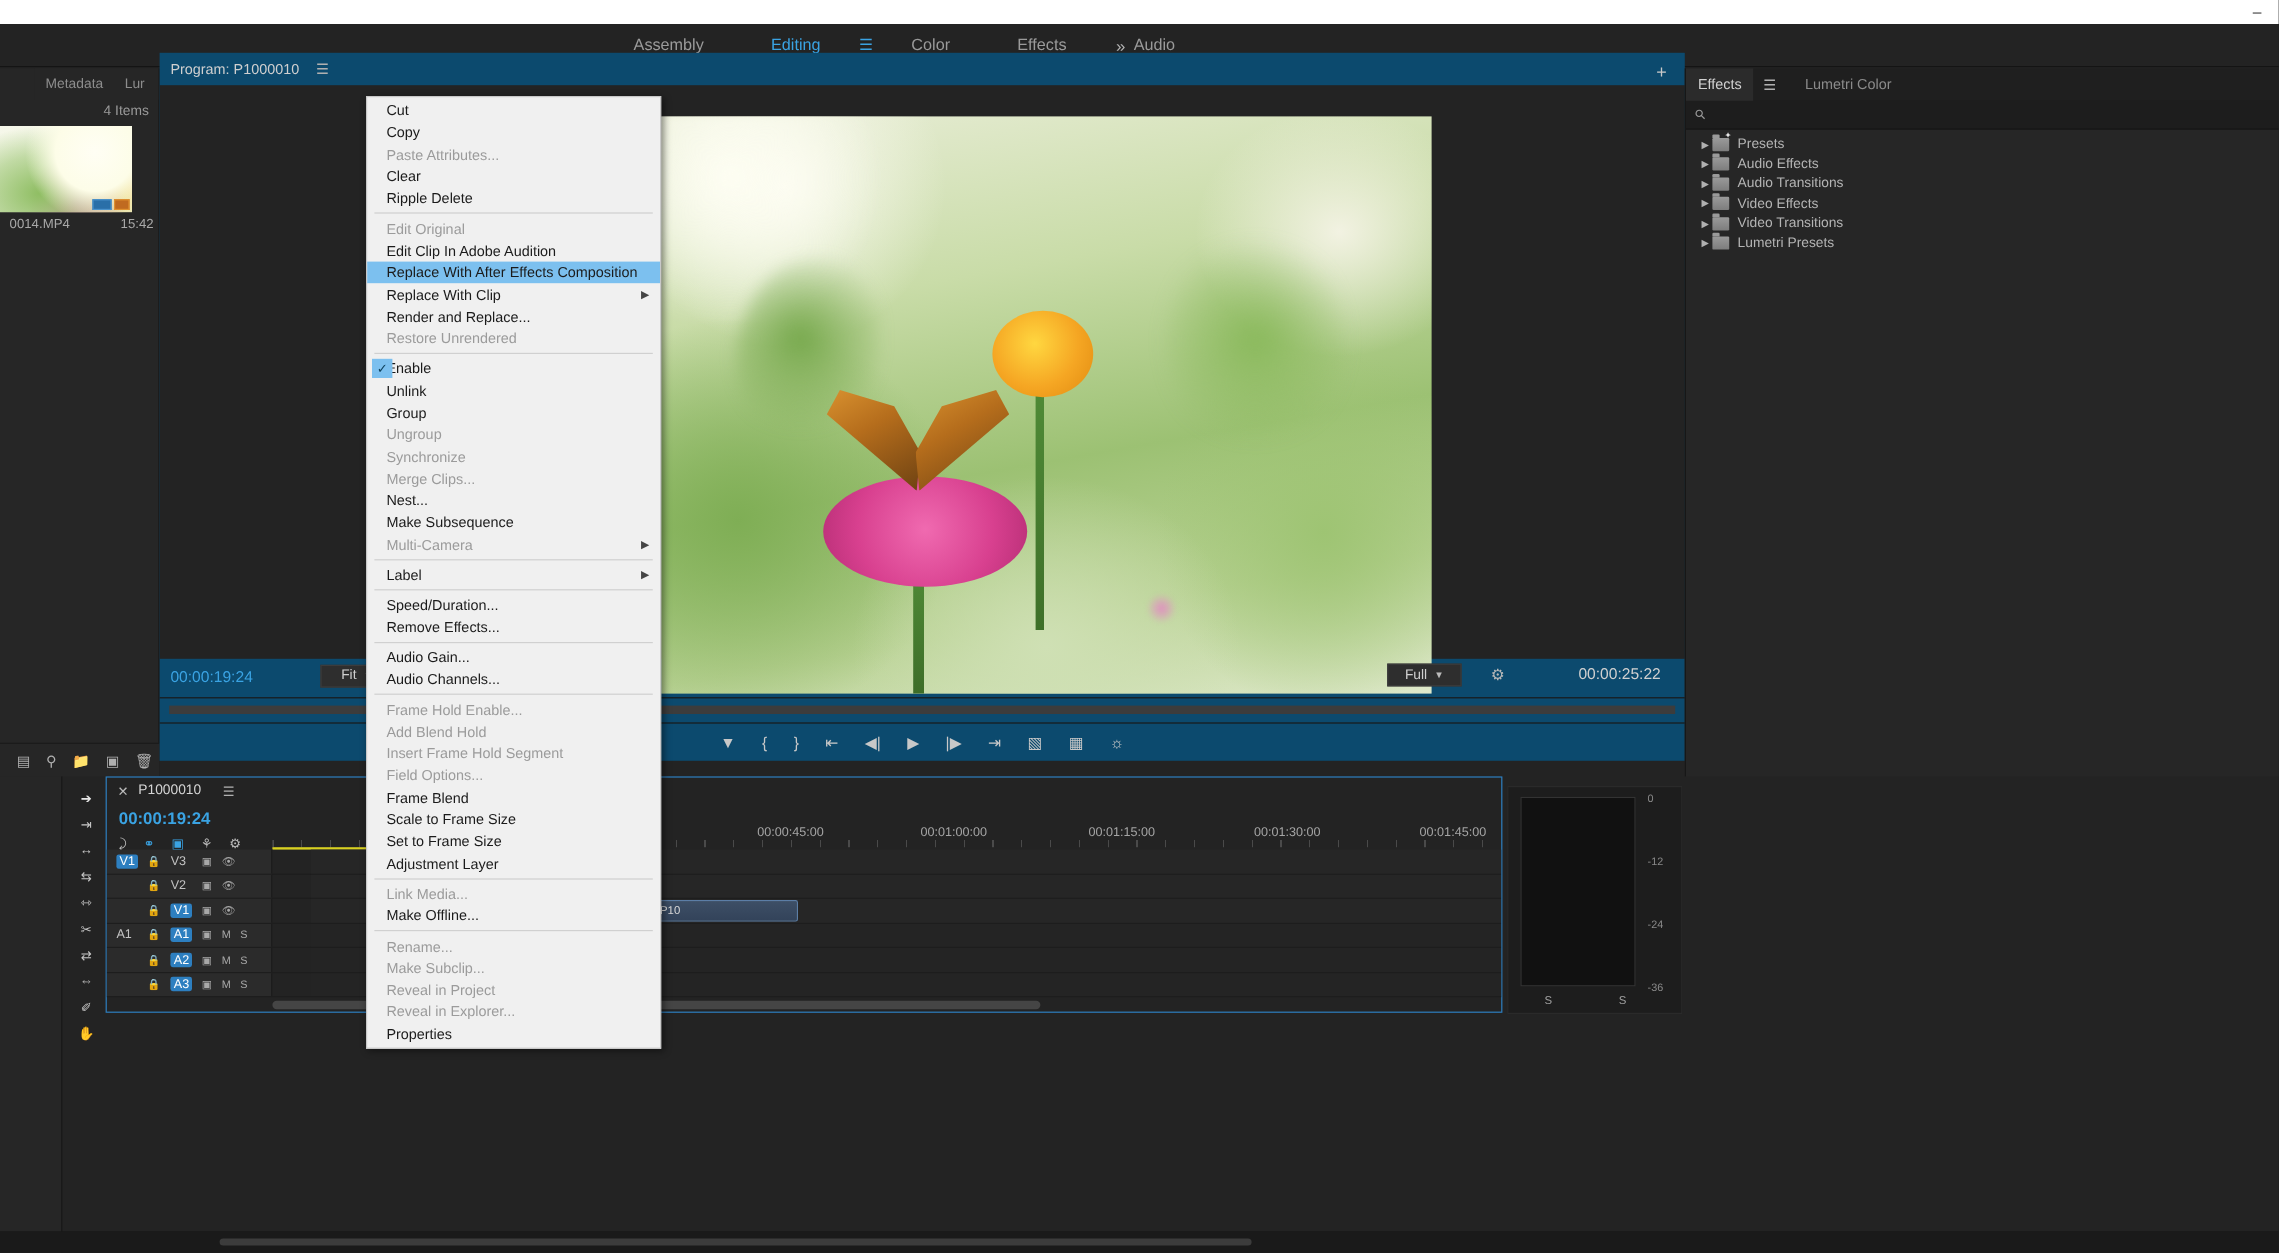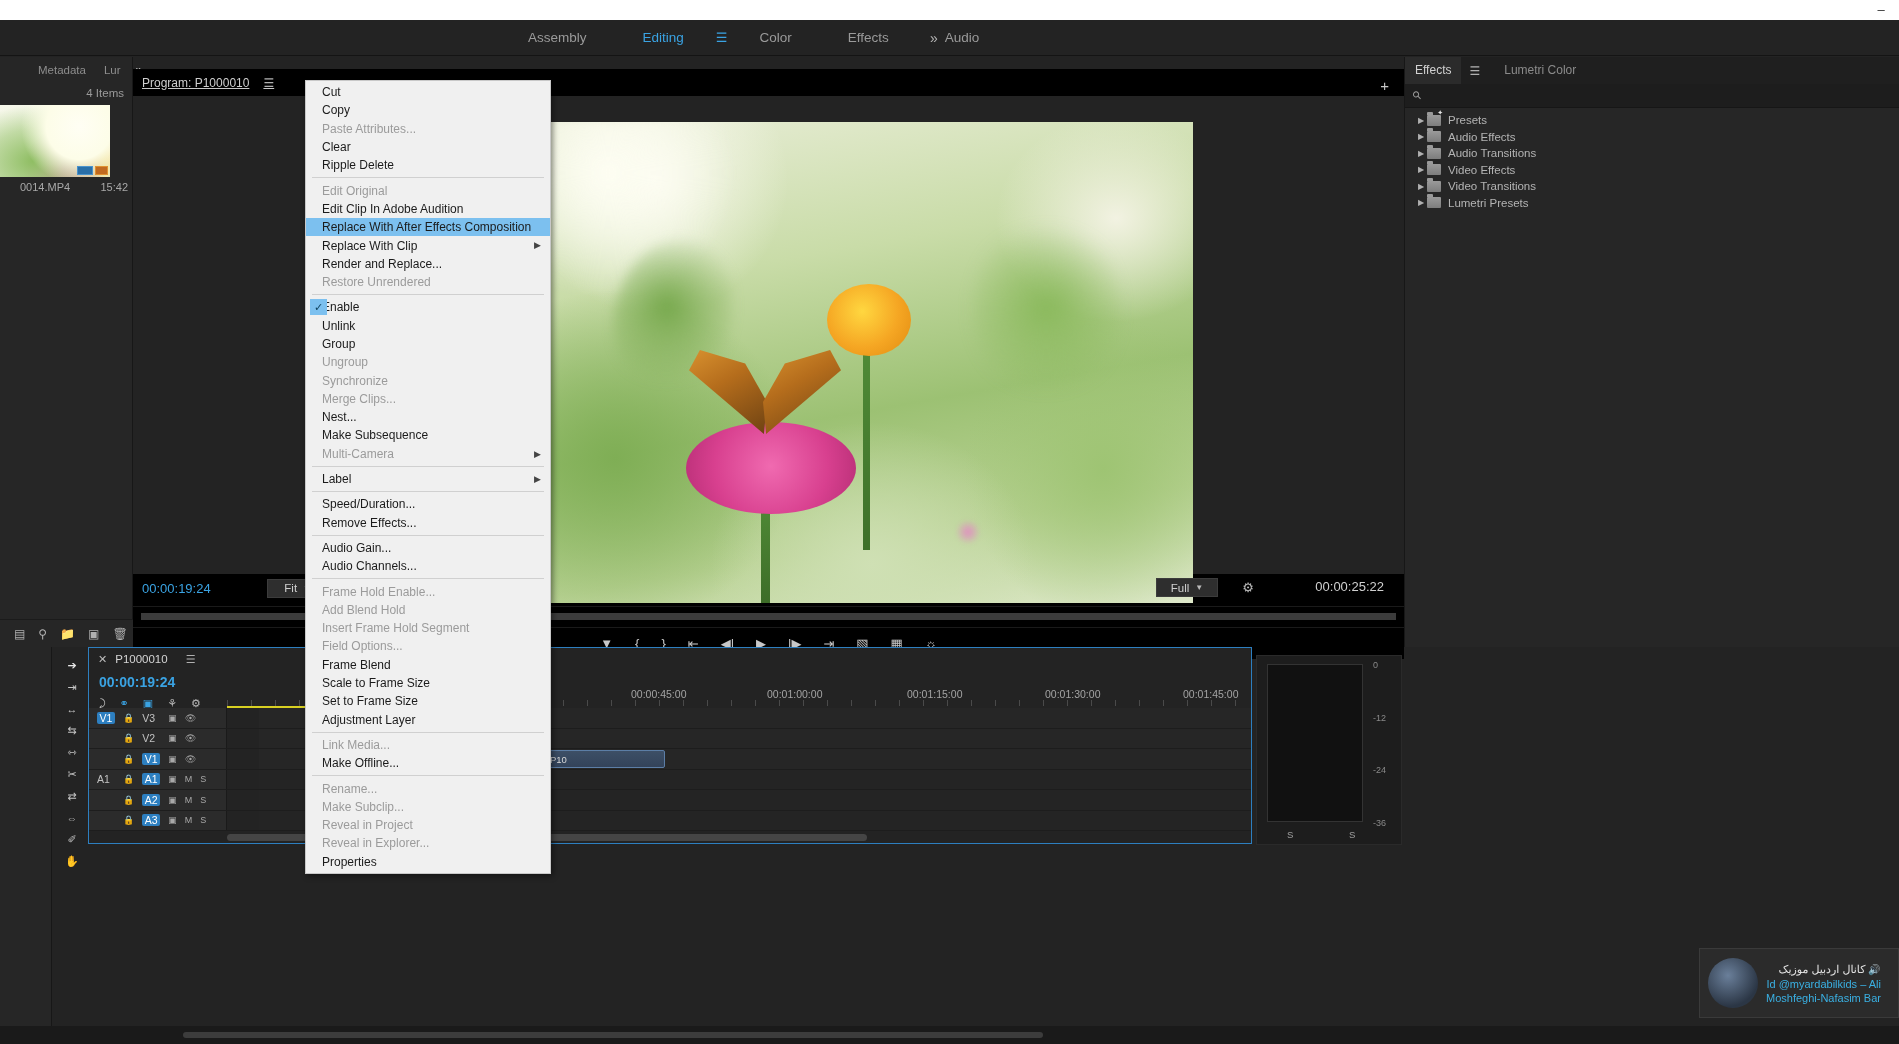--- a/index.html
+++ b/index.html
@@ -75,34 +75,33 @@
     position: absolute; right: 2px; bottom: 2px; display: flex; gap: 2px;
   }
   .badge-blue {
     width: 16px; height: 9px; background: #2a6fa8; border: 1px solid #4b93cc;
   }
   .badge-orange {
     width: 13px; height: 9px; background: #c06a20; border: 1px solid #e0912f;
   }
   .clip-row {
     display: flex; justify-content: space-between; align-items: center;
-    font-size: 11px; color: #a8a8a8; padding: 4px 4px 0 20px;
+    font-size: 11px; color: #a8a8a8; padding: 4px 4px 0 8px;
   }
   .lp-tools {
     position: absolute; left: 0; bottom: 0; width: 133px; height: 28px;
     background: #262626; display: flex; align-items: center; gap: 13px;
     padding-left: 14px; border-top: 1px solid #1b1b1b;
   }
   .lp-tools .ic { font-size: 12px; color: #b0b0b0; }
 
   
   .program {
-    position: absolute; left: 133px; top: 69px; width: 1271px; height: 590px;
-    background: #000000;
-    text-decoration: underline;
+    position: absolute; left: 133px; top: 44px; width: 1271px; height: 590px;
+    background: #0c4a6e;
   }
   .pm-head { display: flex; align-items: center; height: 27px; }
   .pm-title { font-size: 12px; color: #cfcfcf; padding-left: 9px; }
   .pm-hamb { font-size: 12px; color: #b0b0b0; padding-left: 14px; }
   .pm-stage {
     position: absolute; left: 0; top: 27px; width: 1271px; height: 478px;
     background: #232323;
   }
   .pm-video {
     position: absolute; left: 418px; top: 26px; width: 642px; height: 481px;
@@ -661,31 +660,20 @@
     <div class="meter-scale">
       <span>0</span>
       <span>-12</span>
       <span>-24</span>
       <span>-36</span>
     </div>
     <span class="meter-s" style="left:30px">S</span>
     <span class="meter-s" style="left:92px">S</span>
   </div>
 
-  <div class="watermark">
-    <div class="wm-avatar"></div>
-    <div class="wm-lines">
-      <div class="wm-l1">
-        <span class="wm-speaker">🔊</span>
-        <span>کانال اردبیل موزیک</span>
-      </div>
-      <div class="wm-l2">Id @myardabilkids – Ali</div>
-      <div class="wm-l3">Moshfeghi-Nafasim Bar</div>
-    </div>
-  </div>
 
   <div class="bottomstrip">
     <div class="bs-bar"></div>
   </div>
 
   <div class="ctxmenu">
     <div class="mi">Cut</div>
     <div class="mi">Copy</div>
     <div class="mi disabled">Paste Attributes...</div>
     <div class="mi">Clear</div>

